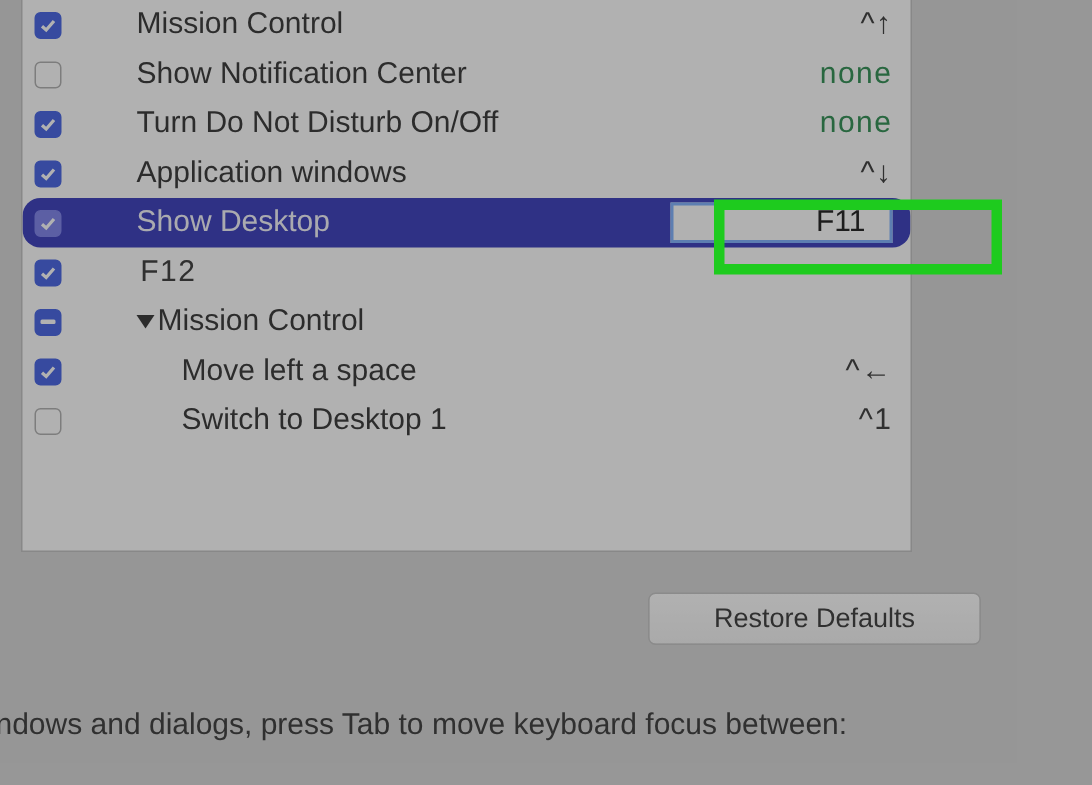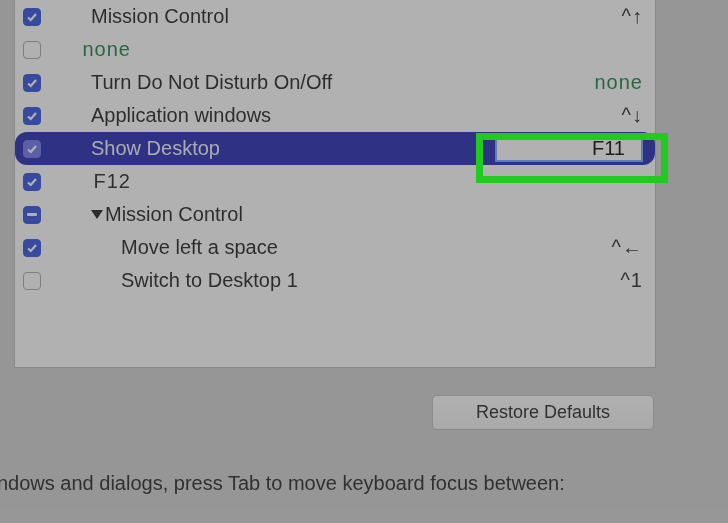--- a/index.html
+++ b/index.html
@@ -16,21 +16,21 @@
   position: absolute;
   inset: 0;
   background: rgba(70,70,70,0.42);
   pointer-events: none;
   z-index: 5;
 }
 .panel {
   position: absolute;
   left: 14px;
   top: 0;
-  width: 642px;
+  width: 594px;
   height: 368px;
   background: #fff;
   border: 1px solid #b8b8b8;
   border-top: none;
   overflow: hidden;
 }
 .row {
   display: flex;
   align-items: center;
   height: 33px;
@@ -131,20 +131,23 @@
         </svg>
       </div>
     <div class="label-wrap indent-1">
         <span>Mission Control</span>
       </div>
     <div class="shortcut">^↑</div>
   </div>
 
   <div class="row">
     <div class="cb"></div>
+    <div class="label-wrap indent-1">
+        <span>Show Notification Center</span>
+      </div>
     <div class="shortcut dim">none</div>
   </div>
 
   <div class="row">
     <div class="cb checked">
         <svg class="chk-svg" viewBox="0 0 12 12" fill="none" stroke-width="2.2">
           <path d="M2 6.5 L4.8 9 L10 3"></path>
         </svg>
       </div>
     <div class="label-wrap indent-1">

